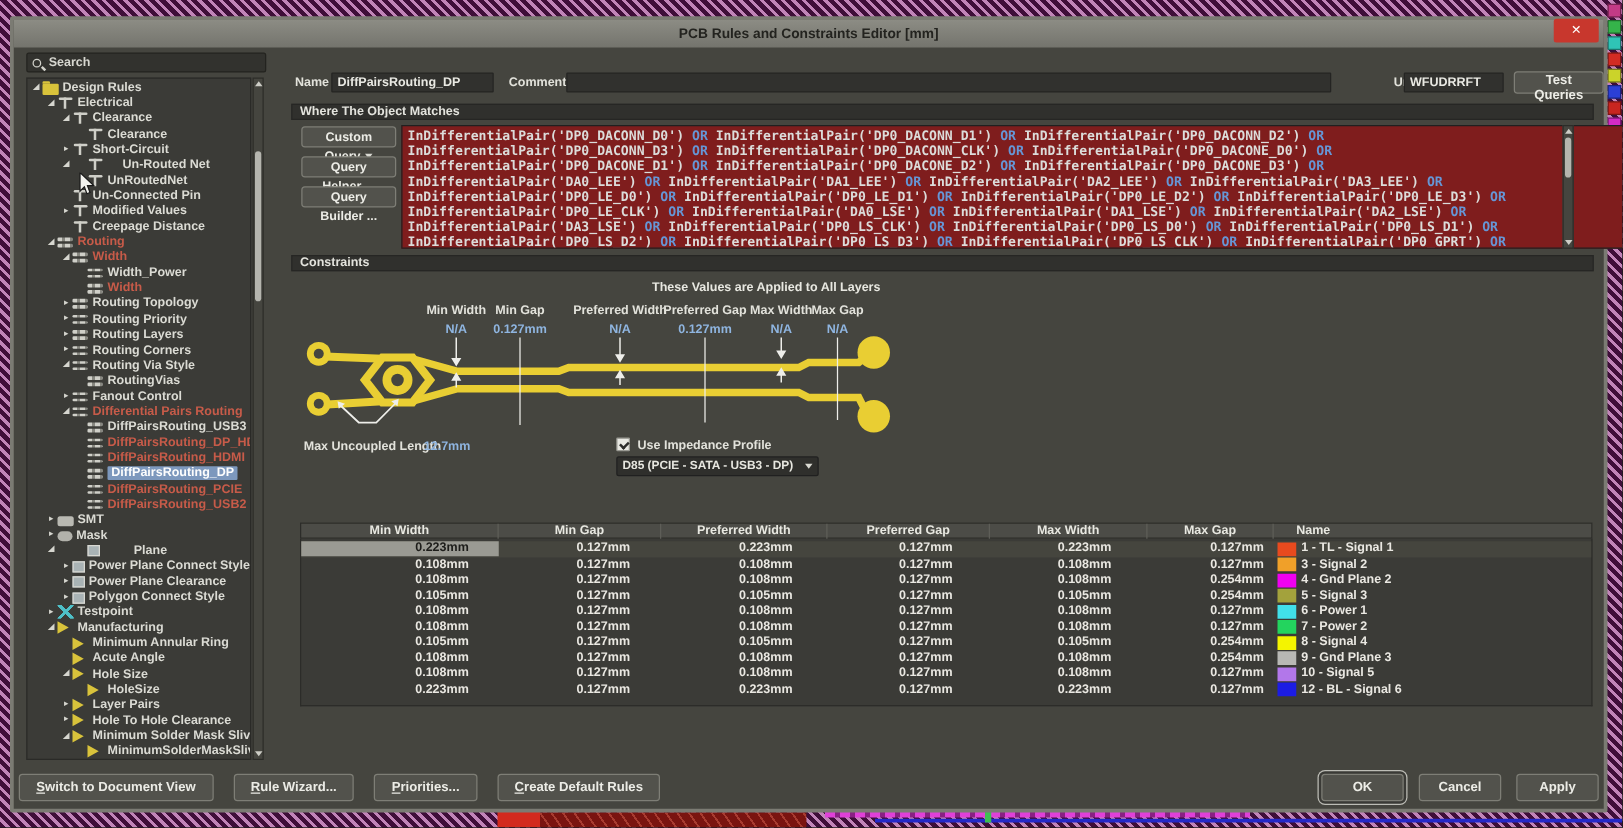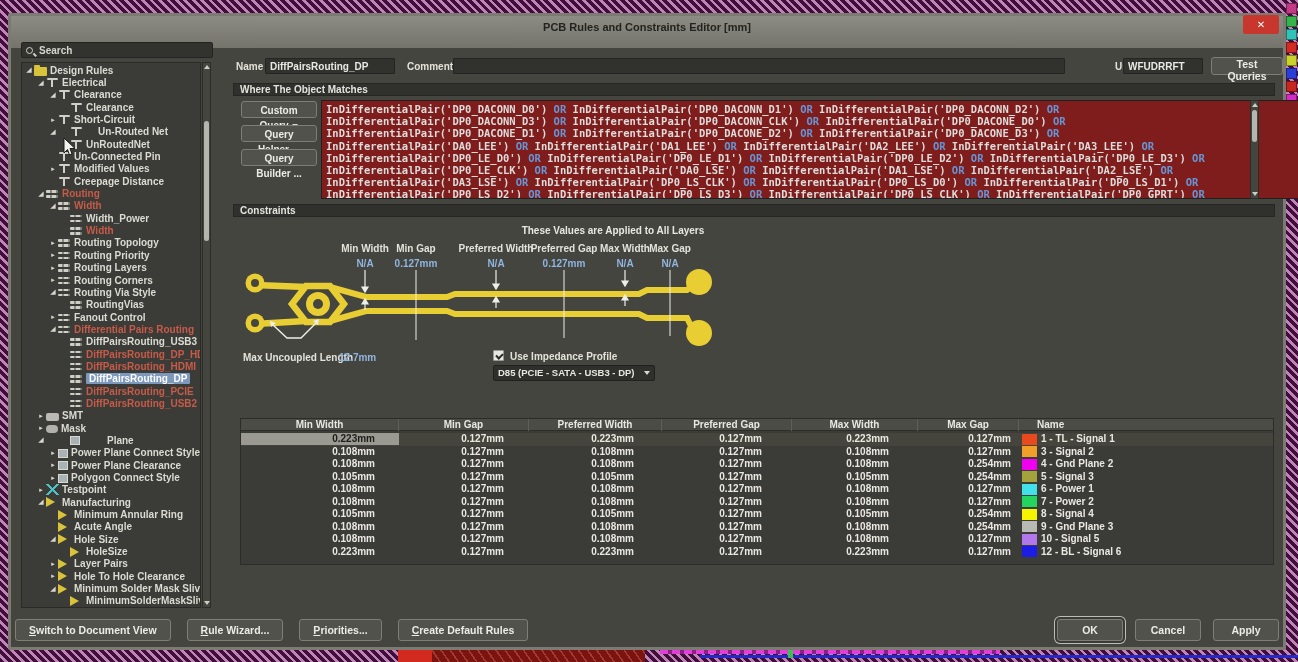--- a/index.html
+++ b/index.html
@@ -3,21 +3,21 @@
 <meta charset="utf-8">
 <style>
   html,body{margin:0;padding:0;background:#111;}
   #stage{position:relative;width:1298px;height:662px;overflow:hidden;
     font-family:"Liberation Sans","DejaVu Sans",sans-serif;
     background:repeating-linear-gradient(45deg,#3f0e39 0 3.5px,#c184b8 3.5px 6px);}
   [data-interactable]{box-sizing:border-box;}
   
   #dialog{position:absolute;left:8px;top:13px;width:1278px;height:637px;
     background:#45453f;border:3px solid #7b7b73;border-radius:2px;}
-  .titlebar{position:absolute;left:0;top:0;right:0;height:32px;
+  .titlebar{position:absolute;left:0;top:0;right:0;height:22px;
     background:linear-gradient(#8c8c84,#74746d);color:#23231f;
     font-size:11px;font-weight:700;text-align:center;line-height:22px;}
   .close-btn{position:absolute;top:-1px;right:4px;width:36px;height:19px;
     background:#c8372d;color:#fff;font-size:10px;font-weight:700;text-align:center;
     line-height:19px;border-radius:2px;cursor:pointer;}
   
   .search-box{position:absolute;left:10px;top:26px;width:192px;height:16px;
     background:#32322e;border:1px solid #23231f;border-radius:2px;display:flex;align-items:center;padding:0 4px;}
   .mag{width:7px;height:7px;border:1.5px solid #d2d2cb;border-radius:50%;position:relative;flex:none;margin-right:4px;}
   .mag::after{content:"";position:absolute;left:6px;top:6px;width:4px;height:1.5px;background:#d2d2cb;transform:rotate(45deg);}
@@ -300,21 +300,21 @@
         <div class="trow" data-interactable="true" style="padding-left: 14px;">
           <span class="twisty" data-interactable="true">▸</span>
           <span class="ti ti-mask" data-interactable="false"></span>
           <span class="tlabel" data-interactable="false">Mask</span>
         </div>
         <div class="trow" data-interactable="true" style="padding-left: 14px; gap: 24px;">
           <span class="twisty" data-interactable="true">◢</span>
           <span class="ti ti-plane" data-interactable="false"></span>
           <span class="tlabel" data-interactable="false">Plane</span>
         </div>
-        <div class="trow" data-interactable="true" style="padding-left: 26px; justify-content: flex-end;">
+        <div class="trow" data-interactable="true" style="padding-left: 26px;">
           <span class="twisty" data-interactable="true">▸</span>
           <span class="ti ti-plane" data-interactable="false"></span>
           <span class="tlabel" data-interactable="false">Power Plane Connect Style</span>
         </div>
         <div class="trow" data-interactable="true" style="padding-left: 26px;">
           <span class="twisty" data-interactable="true">▸</span>
           <span class="ti ti-plane" data-interactable="false"></span>
           <span class="tlabel" data-interactable="false">Power Plane Clearance</span>
         </div>
         <div class="trow" data-interactable="true" style="padding-left: 26px;">

